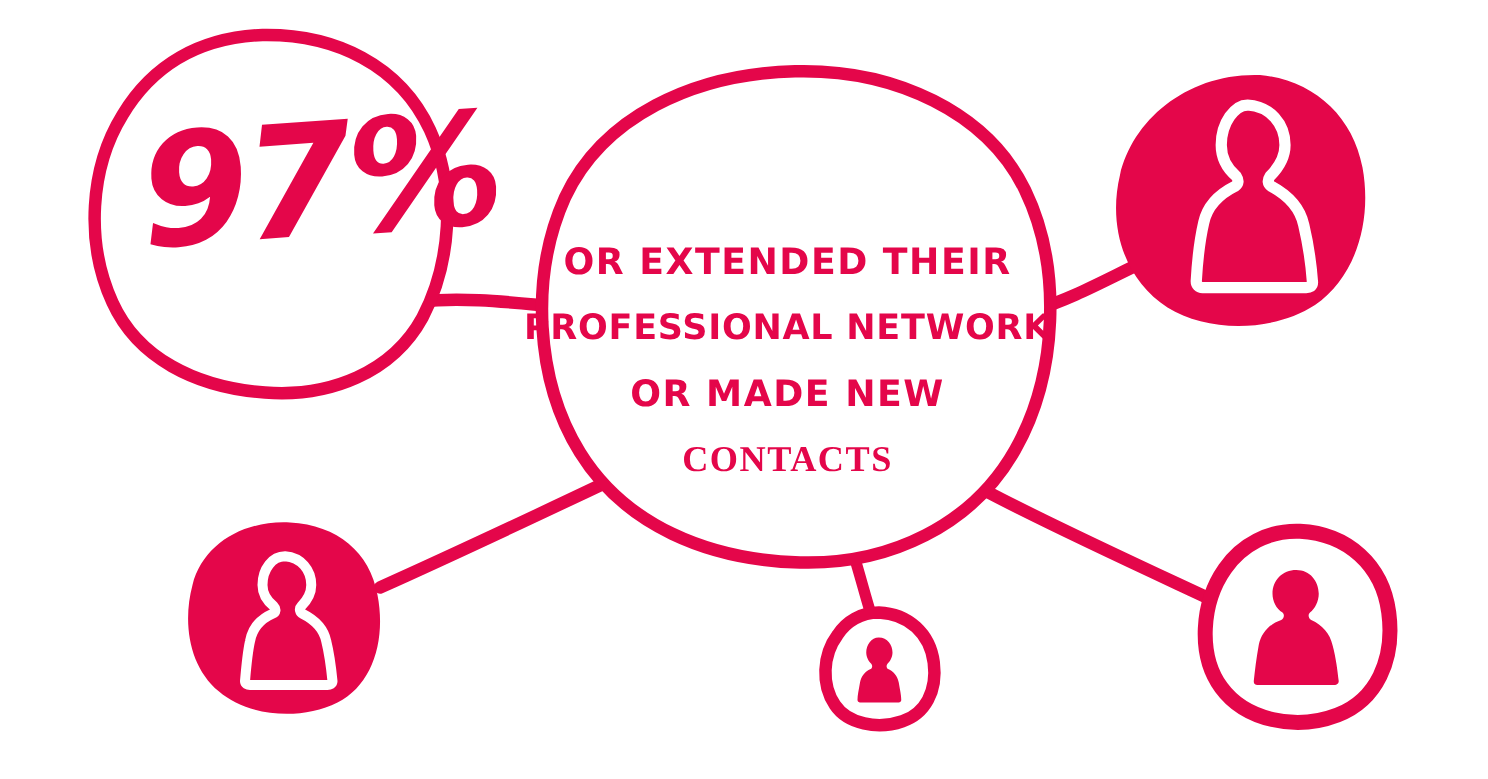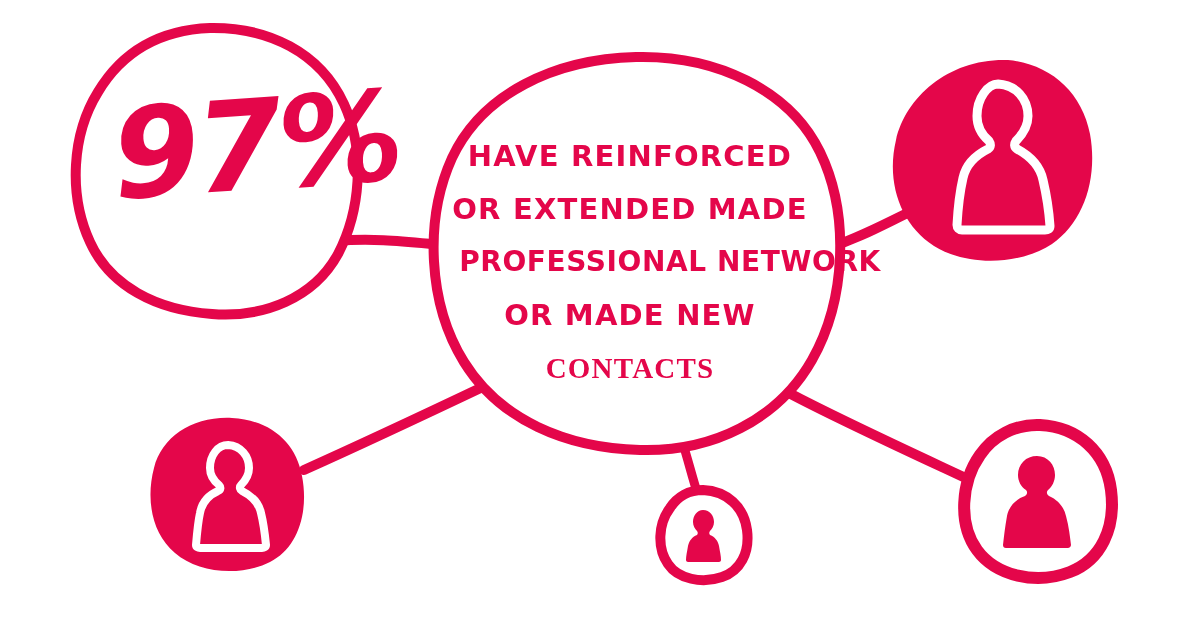--- a/index.html
+++ b/index.html
@@ -59,21 +59,21 @@
     color: #E4064A;
     font-family: "DejaVu Sans", sans-serif;
     font-weight: bold;
     font-size: 29px;
     line-height: 30px;
     letter-spacing: 1.2px;
     transform-origin: center;
   }
   .msg-l0 { top: 141px; }
   .msg-l1 { top: 194px; }
-  .msg-l2 { top: 247px; font-size: 28px; letter-spacing: 0.6px; margin-left: 40px; }
+  .msg-l2 { top: 247px; font-size: 28px; letter-spacing: 0.6px; }
   .msg-l3 { top: 300px; }
   .msg-l4 { top: 353px; font-family: Liberation Serif, serif; }
 </style>
 </head>
 <body>
 
 <div id="infographic-root">
 
   <svg id="scene" viewBox="0 0 1190 623" xmlns="http://www.w3.org/2000/svg">
 
@@ -198,20 +198,19 @@
                C 1009 506 1016 499 1025 496
                C 1027 495 1028 492 1026 490
                C 1021 487 1018 481 1018 475
                C 1018 464 1026 456 1037 456 Z" fill="#E4064A"></path>
     </g>
   </svg>
 
   <div class="txt-layer">
     <div class="abs" id="stat-value">97%</div>
 
-    <div class="abs msg-line msg-l0">HAVE REINFORCED</div>
-    <div class="abs msg-line msg-l1">OR EXTENDED MADE</div>
+    <div class="abs msg-line msg-l1">OR EXTENDED THEIR</div>
     <div class="abs msg-line msg-l2">PROFESSIONAL NETWORK</div>
     <div class="abs msg-line msg-l3">OR MADE NEW</div>
     <div class="abs msg-line msg-l4">CONTACTS</div>
   </div>
 
 </div>
 
 </body></html>

